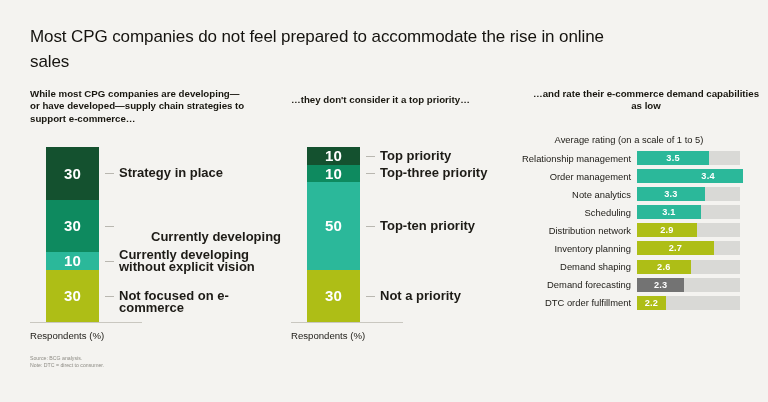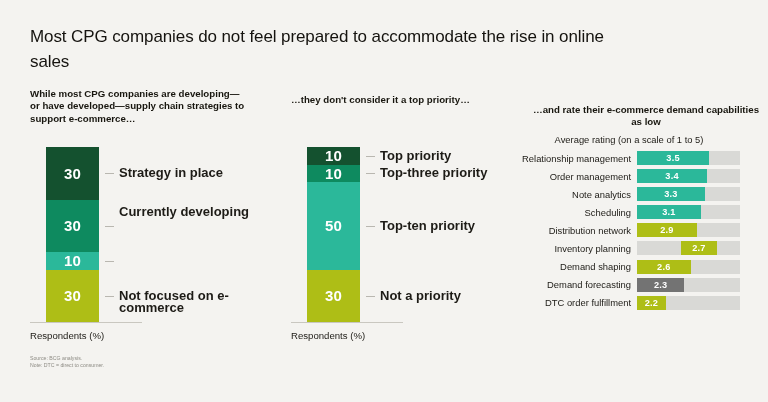--- a/index.html
+++ b/index.html
@@ -35,21 +35,21 @@
   
   .panel-head {
     position: absolute;
     font-size: 9.7px;
     line-height: 12.4px;
     font-weight: bold;
     color: #18160f;
   }
   #head1 { left: 30px; top: 88px; width: 215px; text-align: left; }
   #head2 { left: 291px; top: 94px; width: 225px; text-align: left; }
-  #head3 { left: 532px; top: 104px; width: 228px; text-align: center; }
+  #head3 { left: 532px; top: 88px; width: 228px; text-align: center; }
 
   
   .stack-wrap { position: absolute; }
   #stack1 { left: 46px; top: 147px; }
   #stack2 { left: 307px; top: 147px; }
   .stack {
     position: relative;
     width: 53px;
   }
   .seg {
@@ -173,25 +173,26 @@
     <div class="stack" id="stack1-segments">
         <div class="seg" style="height: 52.5px; background: rgb(20, 81, 47);">
           <span class="seg-val">30</span>
         </div>
         <div class="leader" style="top: 26.25px;"></div>
         <div class="seg-label" style="top: 20.25px;">Strategy in place</div>
         <div class="seg" style="height: 52.5px; background: rgb(14, 138, 95);">
           <span class="seg-val">30</span>
         </div>
         <div class="leader" style="top: 78.75px;"></div>
-        <div class="seg-label" style="top: 59px;">Currently developing</div>
+        <div class="seg-label" style="top: 84px; margin-left: 32px;">Currently developing</div>
         <div class="seg" style="height: 17.5px; background: rgb(43, 184, 154);">
           <span class="seg-val">10</span>
         </div>
         <div class="leader" style="top: 113.75px;"></div>
+        <div class="seg-label" style="top: 101.75px;">Currently developing without explicit vision</div>
         <div class="seg" style="height: 52.5px; background: rgb(174, 190, 22);">
           <span class="seg-val">30</span>
         </div>
         <div class="leader" style="top: 148.75px;"></div>
         <div class="seg-label" style="top: 142.75px;">Not focused on e-commerce</div>
       </div>
   </div>
 
   <div class="stack-wrap" id="stack2">
     <div class="stack" id="stack2-segments">
@@ -231,21 +232,21 @@
           <div class="rlabel">Relationship management</div>
           <div class="rtrack">
             <div class="rfill" style="width: 72.1px; background: rgb(43, 184, 154);">
               <span class="rval">3.5</span>
             </div>
           </div>
         </div>
         <div class="rrow">
           <div class="rlabel">Order management</div>
           <div class="rtrack">
-            <div class="rfill" style="width: 70.04px; background: rgb(43, 184, 154);">
+            <div class="rfill" style="width: 70.04px; background: rgb(43, 184, 154); padding-left: 36px;">
               <span class="rval">3.4</span>
             </div>
           </div>
         </div>
         <div class="rrow">
           <div class="rlabel">Note analytics</div>
           <div class="rtrack">
             <div class="rfill" style="width: 67.98px; background: rgb(43, 184, 154);">
               <span class="rval">3.3</span>
             </div>
@@ -263,21 +264,21 @@
           <div class="rlabel">Distribution network</div>
           <div class="rtrack">
             <div class="rfill" style="width: 59.74px; background: rgb(174, 190, 22);">
               <span class="rval">2.9</span>
             </div>
           </div>
         </div>
         <div class="rrow">
           <div class="rlabel">Inventory planning</div>
           <div class="rtrack">
-            <div class="rfill" style="width: 36px; background: rgb(174, 190, 22); margin-left: 44px;">
+            <div class="rfill" style="width: 77px; background: rgb(174, 190, 22);">
               <span class="rval">2.7</span>
             </div>
           </div>
         </div>
         <div class="rrow">
           <div class="rlabel">Demand shaping</div>
           <div class="rtrack">
             <div class="rfill" style="width: 53.56px; background: rgb(174, 190, 22);">
               <span class="rval">2.6</span>
             </div>

